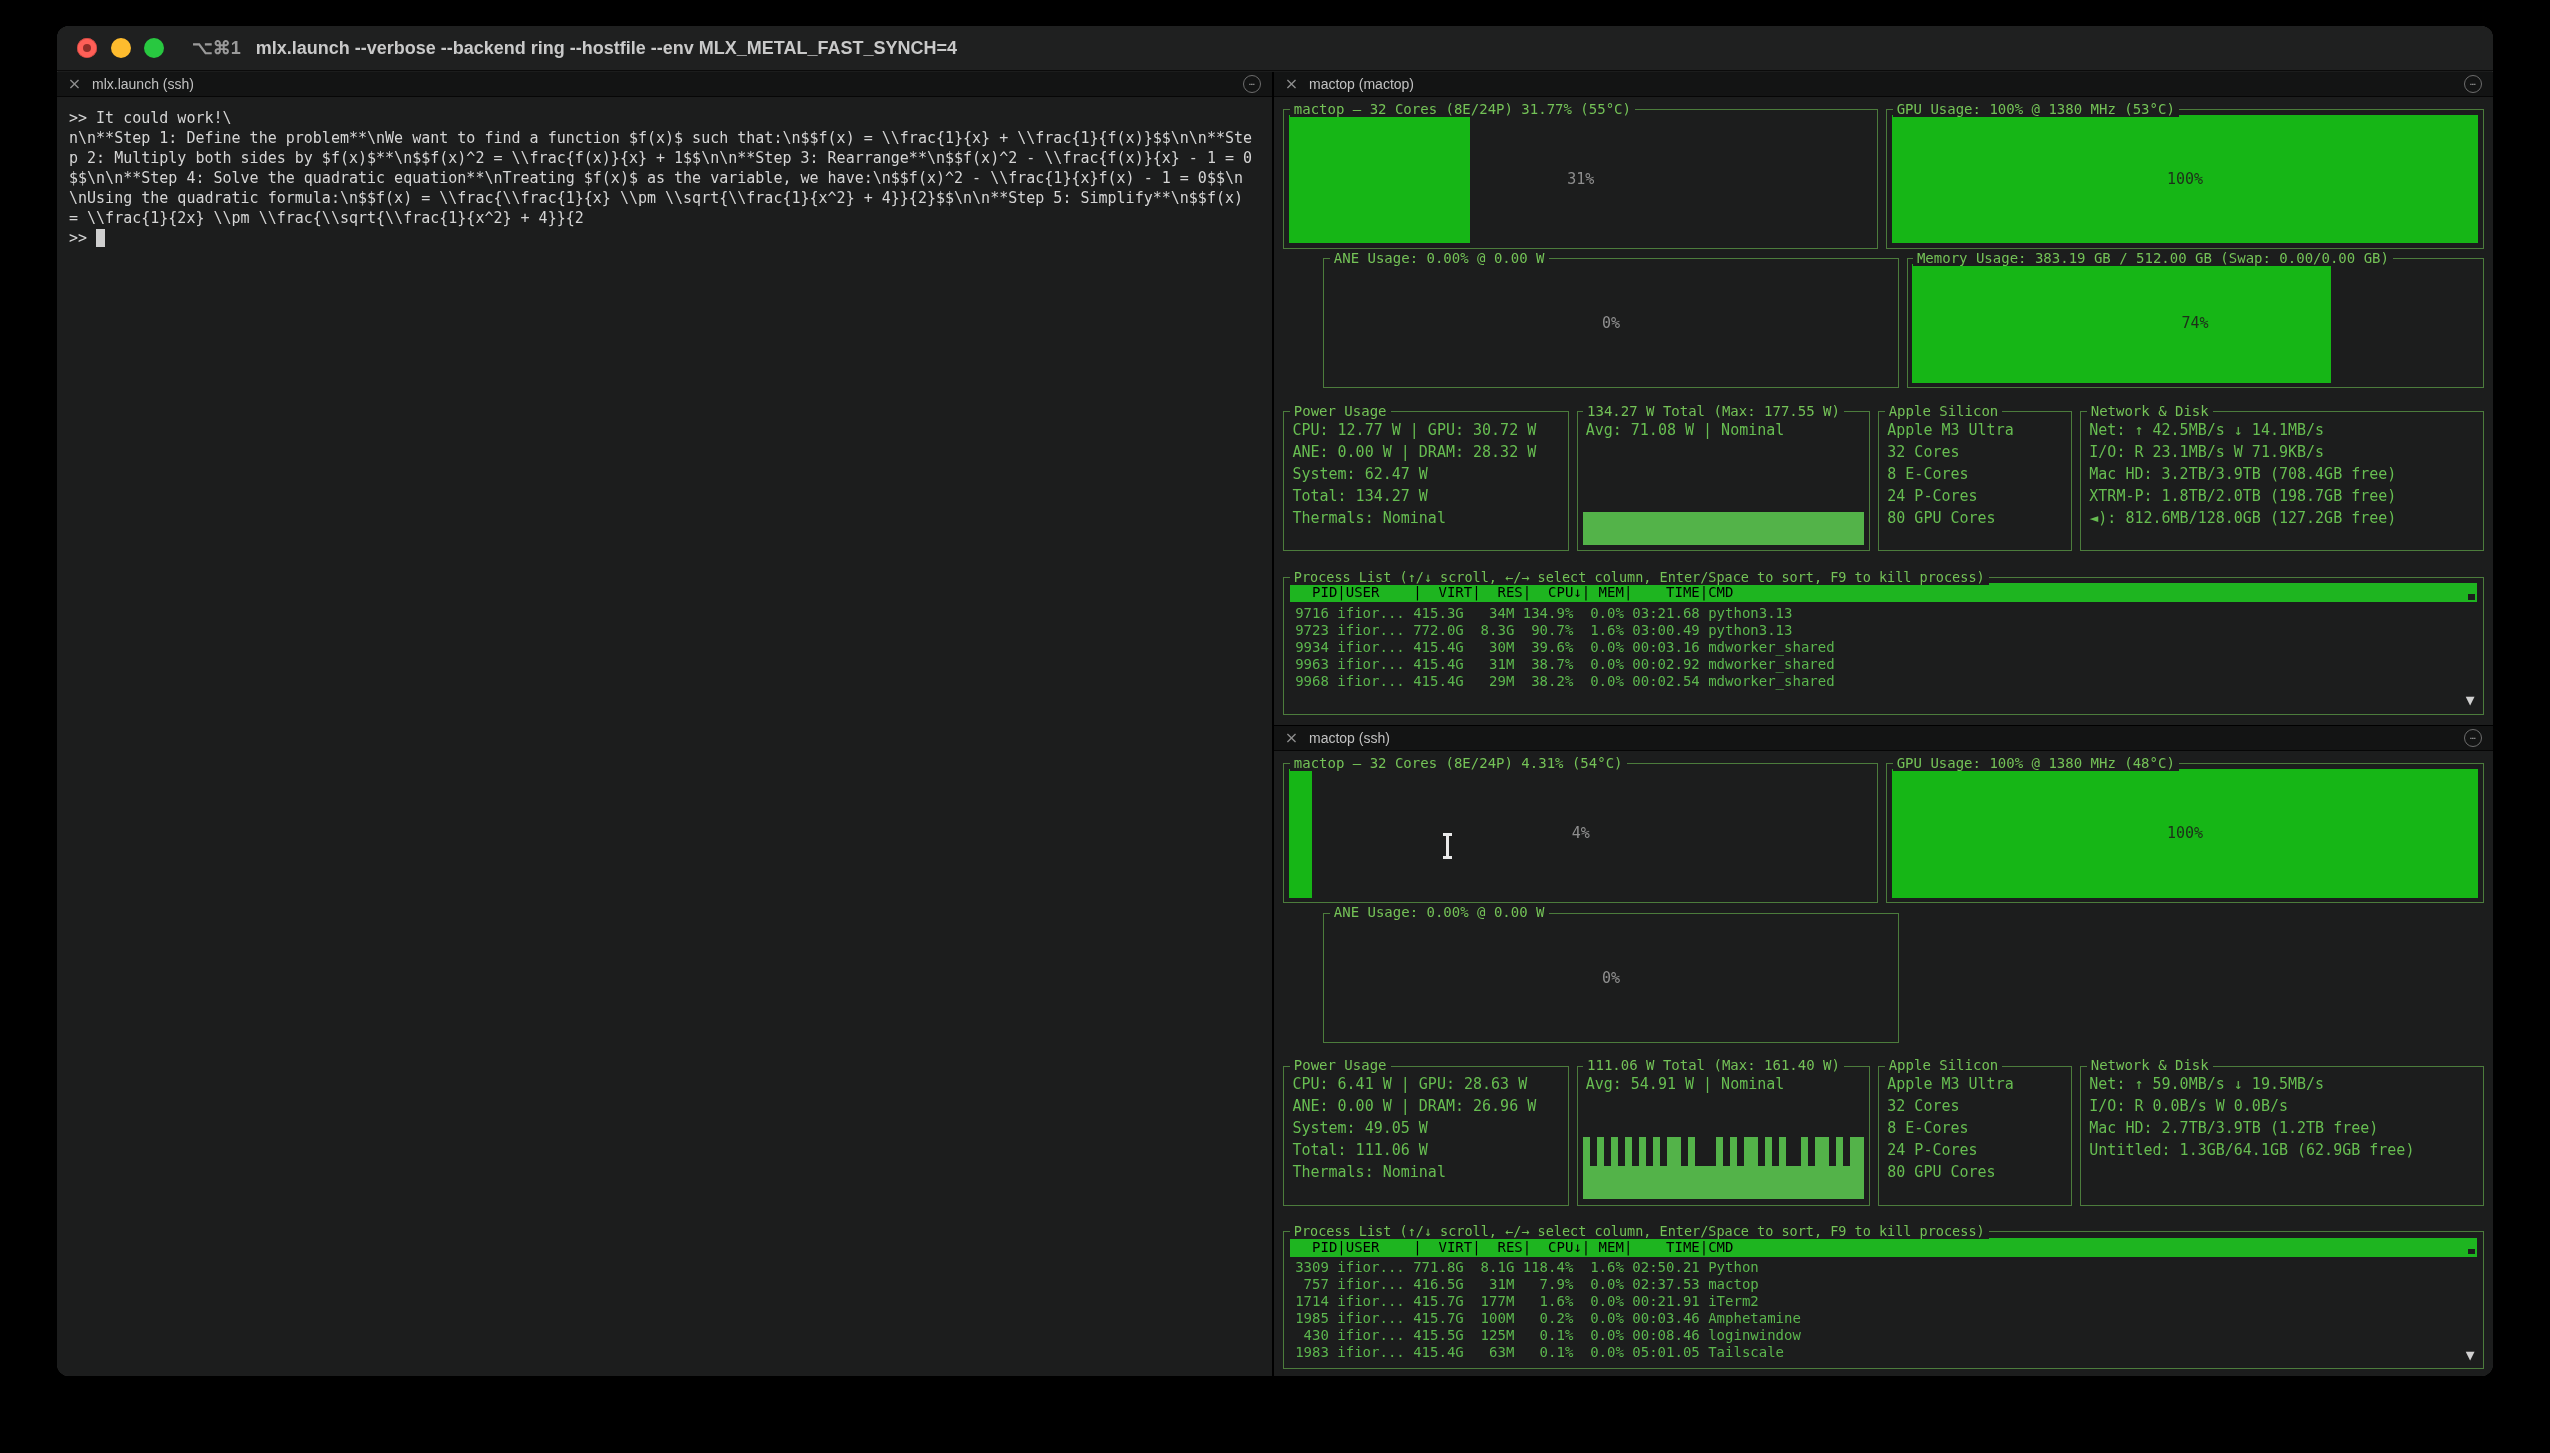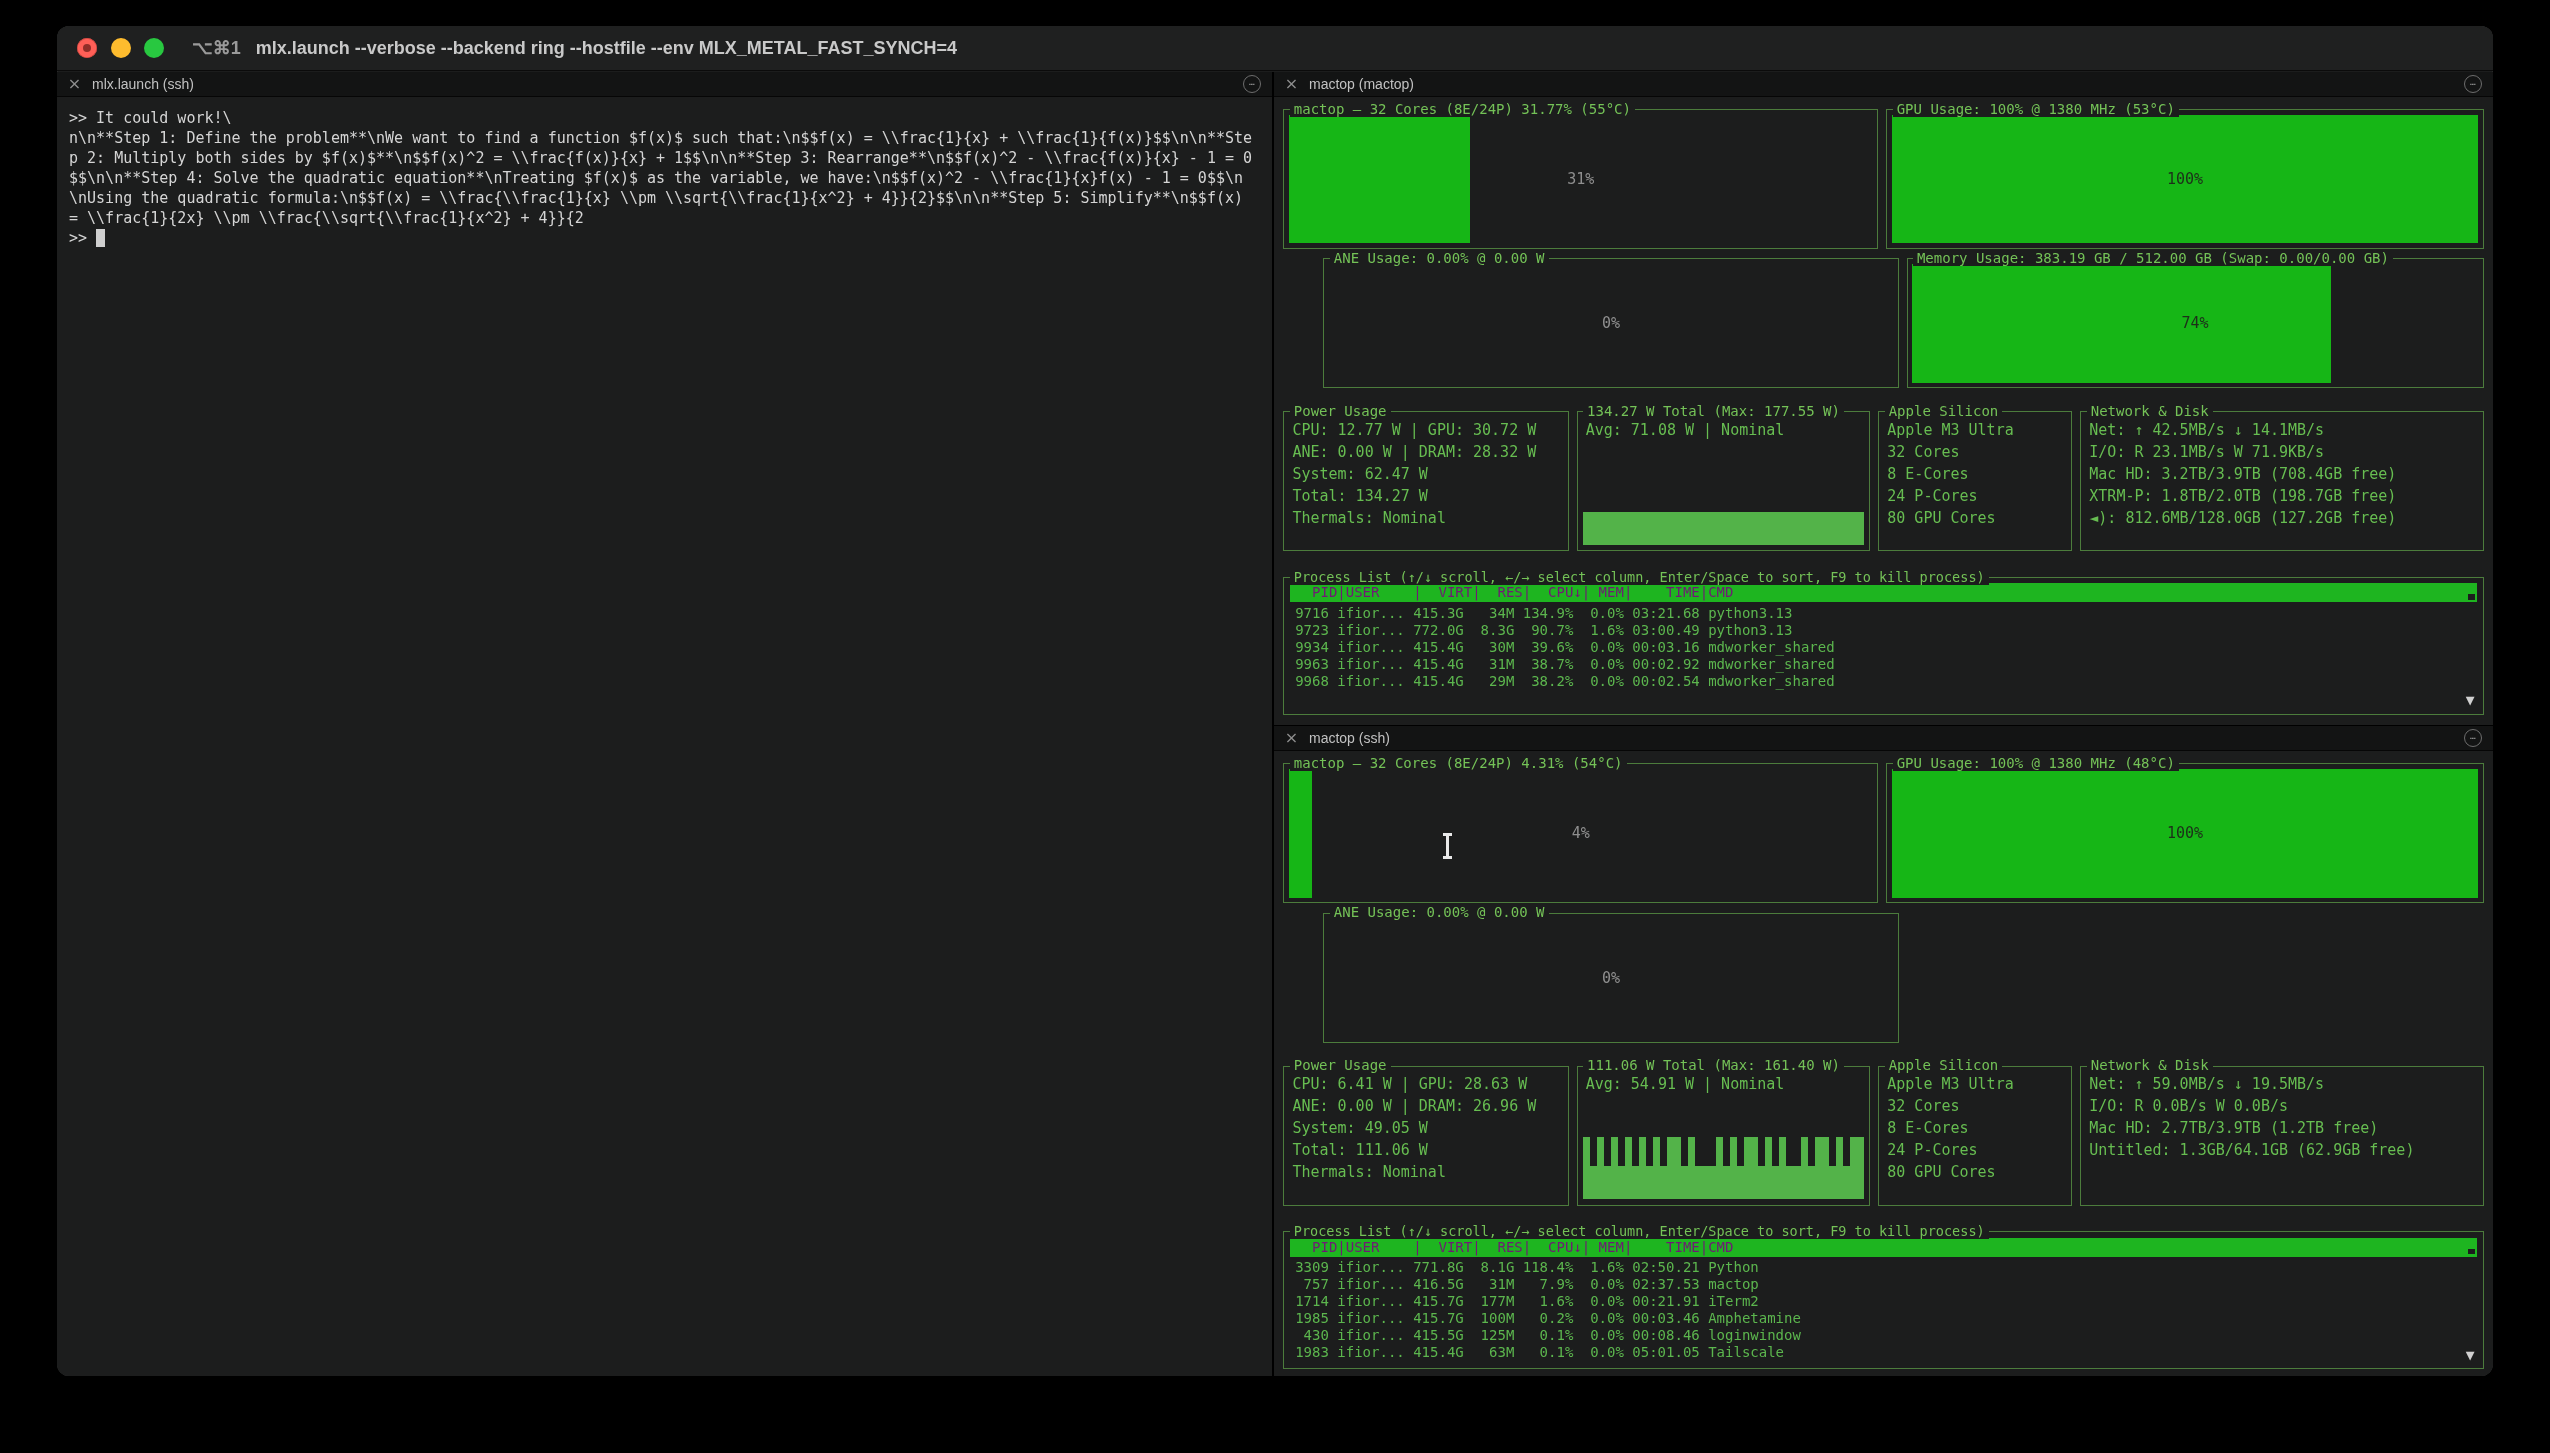--- a/index.html
+++ b/index.html
@@ -52,21 +52,21 @@
   .gauge{position:absolute;inset:4.7px;}
   .gfill{height:100%;background:#16b616;}
   .glabel{position:absolute;top:50%;left:50%;transform:translate(-50%,-50%);font-size:15px;color:#8f8f8f;}
   .glabel.on{color:#1d2f1a;}
   .mlines{padding:6.7px 8px;font-size:15px;line-height:22px;}
   .mlines .prow{white-space:pre;}
   .chart{position:absolute;left:5.4px;right:5.4px;bottom:5.4px;height:101px;display:flex;align-items:flex-end;}
   .chart .bar{flex:1;background:#53b349;}
   
   .ptitle{position:absolute;top:-9.4px;left:5.4px;background:#1c1d1d;padding:0 4px;color:#74c257;font-size:13.5px;white-space:nowrap;z-index:2;}
-  .pheader{background:#1eb520;color:#701a75;font-size:14px;line-height:19px;margin:5.4px 5.4px 0 5.4px;padding-left:5.4px;white-space:pre;position:relative;}
+  .pheader{background:#1eb520;color:#000000;font-size:14px;line-height:19px;margin:5.4px 5.4px 0 5.4px;padding-left:5.4px;white-space:pre;position:relative;}
   .pheader::after{content:"";position:absolute;right:2.7px;bottom:2.7px;width:6.7px;height:5.4px;background:#1c1d1d;}
   .prows{padding:2.7px 5.4px 0 10.8px;color:#5cb64e;font-size:14px;line-height:17px;}
   .prows .prow{white-space:pre;}
   .scrolldown{position:absolute;right:8px;bottom:6.7px;color:#d0d0d0;font-size:11.4px;font-family:"DejaVu Sans",sans-serif;}
   
   .ibeam{position:absolute;left:1446px;top:833px;width:2.7px;height:25.6px;background:#e9e9e9;z-index:9;}
   .ibeam::before,.ibeam::after{content:"";position:absolute;left:-3.4px;width:9.4px;height:2.7px;background:#e9e9e9;}
   .ibeam::before{top:0;} .ibeam::after{bottom:0;}
 </style>
 </head>

